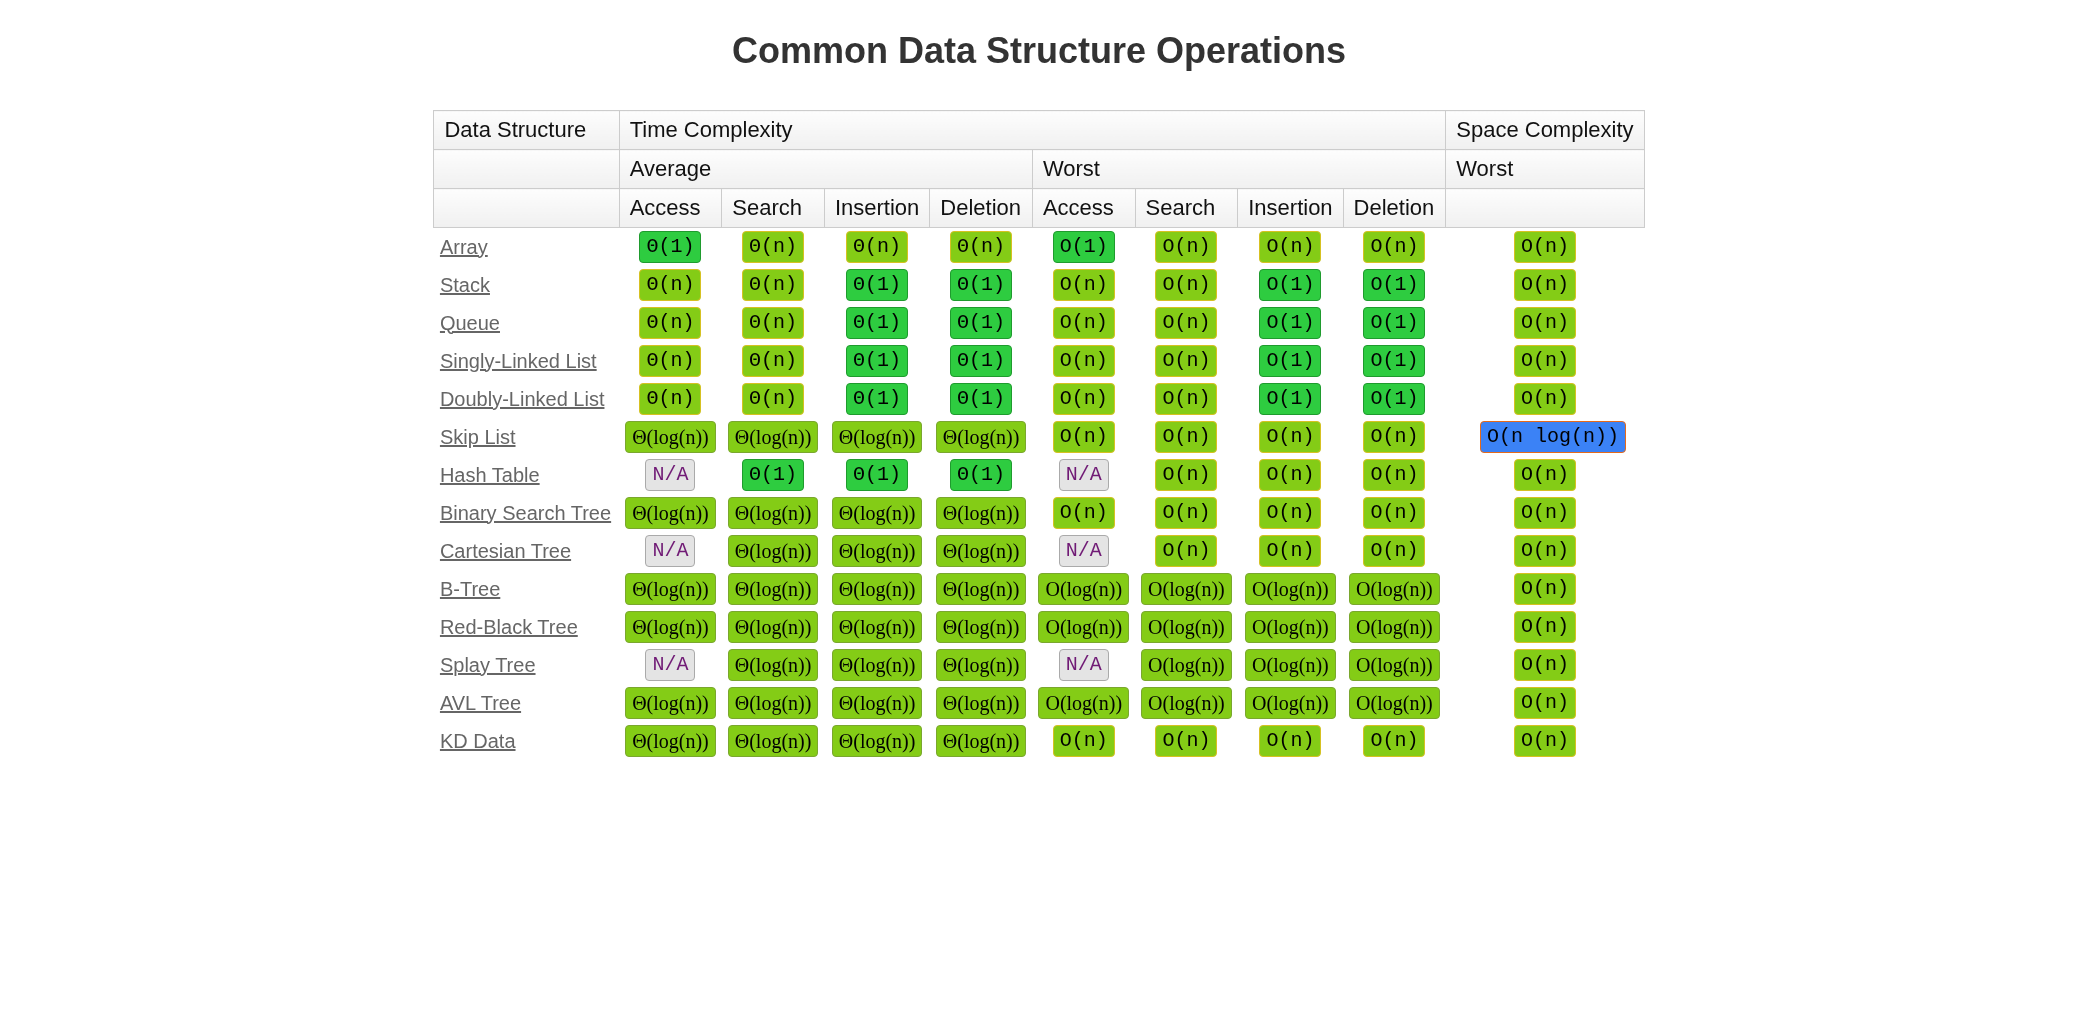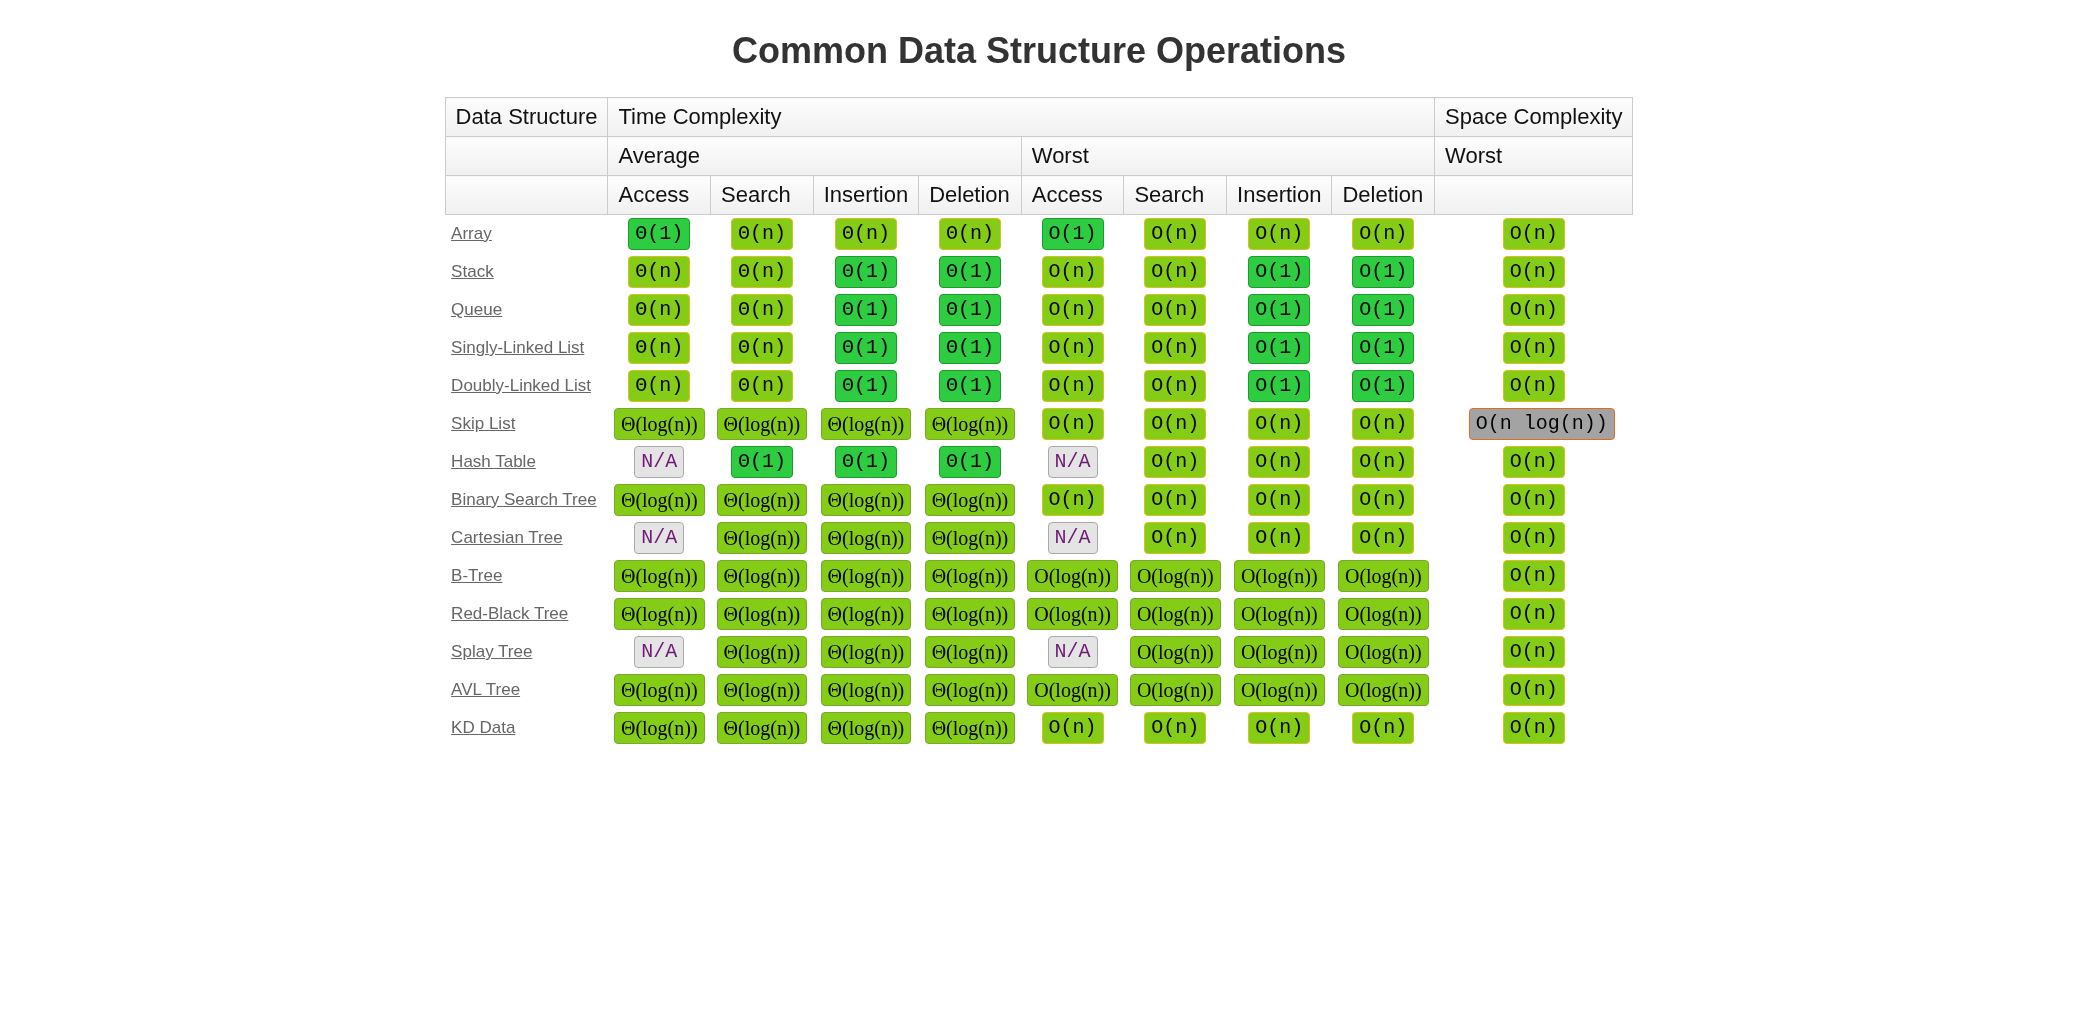--- a/index.html
+++ b/index.html
@@ -7,21 +7,21 @@
     padding: 20px;
     font-family: -apple-system, BlinkMacSystemFont, "Helvetica Neue", Arial, sans-serif;
     background: #fff;
     color: #333;
   }
   h1 {
     text-align: center;
     font-size: 36px;
     font-weight: bold;
     color: #333;
-    margin: 10px 0 25px 0;
+    margin: 10px 0 38px 0;
   }
   table {
     border-collapse: collapse;
     margin: 0 auto;
   }
   th {
     font-weight: normal;
     text-align: left;
     font-size: 22px;
     padding: 6px 10px;
@@ -35,37 +35,37 @@
     vertical-align: middle;
   }
   td.ds-name {
     text-align: left;
     white-space: nowrap;
     padding-right: 8px;
   }
   td.ds-name a {
     color: #666;
     text-decoration: underline;
-    font-size: 17px;
+    font-size: 20px;
     margin-top: 32px;
   }
   .badge {
     display: inline-block;
     font-family: "Menlo", "Consolas", "Courier New", monospace;
     font-size: 20px;
     padding: 2px 6px 2px 6px;
     border-radius: 4px;
     border: 1px solid;
     line-height: 1.3;
     color: #000;
   }
   .c-green  { background: #2ecc40; border-color: #1f9b2e; text-align: center; }
   .c-lime   { background: #84cc16; border-color: #7aa72e; font-family: Liberation Serif, serif; }
   .c-yellow { background: #84cc16; border-color: #d6c122; }
-  .c-orange { background: #a3a3a3; border-color: #e66a1a; margin-left: 16px; }
+  .c-orange { background: #3b82f6; border-color: #e66a1a; margin-left: 16px; }
   .c-gray   { background: #e4e4e4; border-color: #aaa; color:#701a75;text-align:center; }
 </style>
 </head>
 <body>
 
 <h1>Common Data Structure Operations</h1>
 
 <table>
   <thead>
     <tr>

